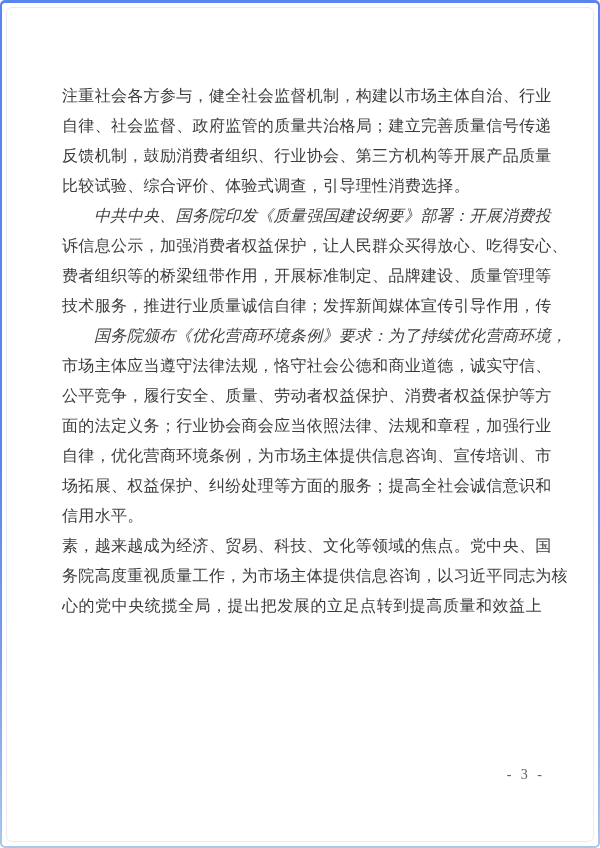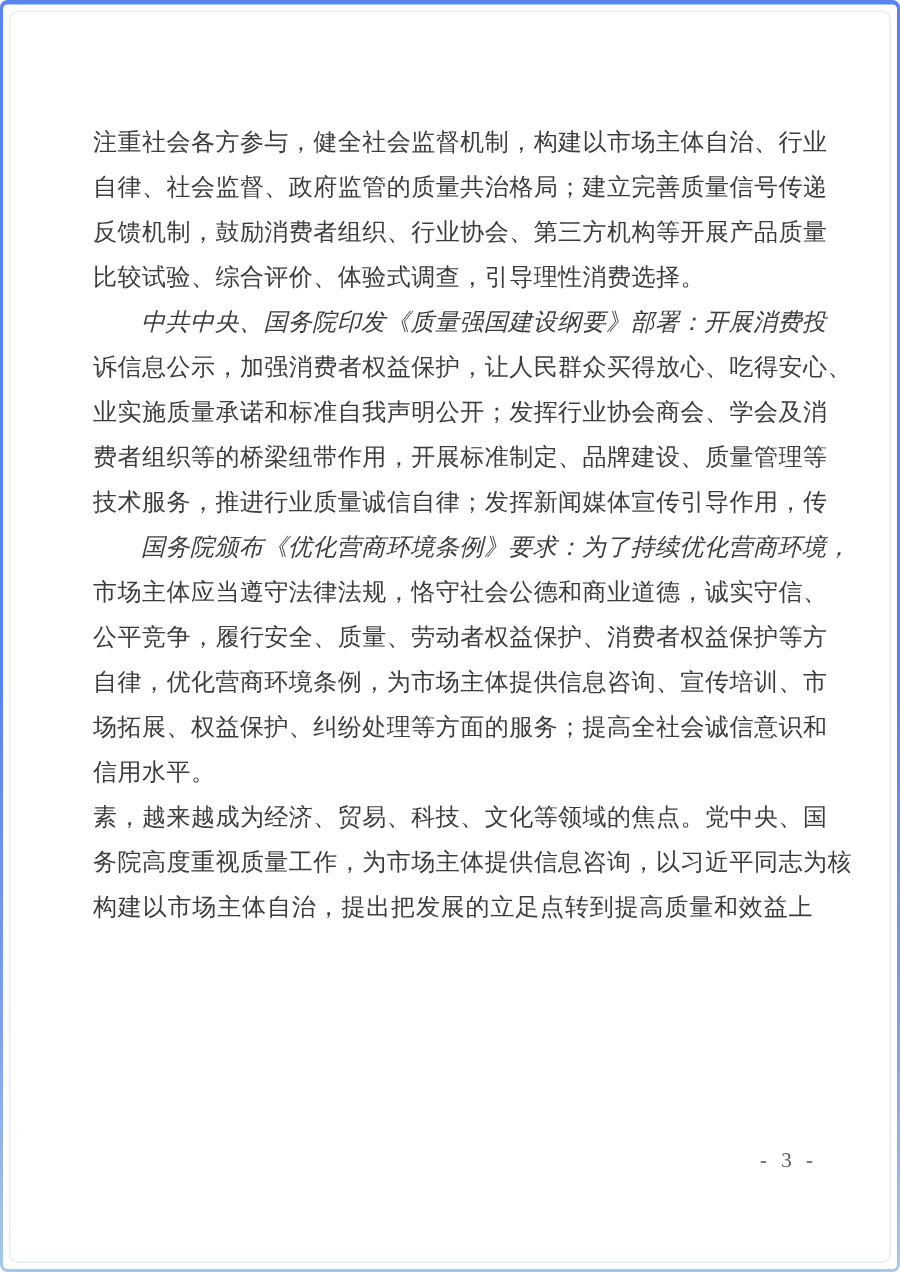--- a/index.html
+++ b/index.html
@@ -79,28 +79,28 @@
 <div class="page-frame">
   <div class="page">
     <div class="inner-edge"></div>
     <div class="content">
         <div class="doc-line">注重社会各方参与，健全社会监督机制，构建以市场主体自治、行业</div>
         <div class="doc-line">自律、社会监督、政府监管的质量共治格局；建立完善质量信号传递</div>
         <div class="doc-line">反馈机制，鼓励消费者组织、行业协会、第三方机构等开展产品质量</div>
         <div class="doc-line no-just">比较试验、综合评价、体验式调查，引导理性消费选择。</div>
         <div class="doc-line indent">中共中央、国务院印发《质量强国建设纲要》部署：开展消费投</div>
         <div class="doc-line">诉信息公示，加强消费者权益保护，让人民群众买得放心、吃得安心、</div>
-        <div class="doc-line">业实施质量承诺和标准自我声明公开；发挥行业协会商会、学会及消</div>
         <div class="doc-line">费者组织等的桥梁纽带作用，开展标准制定、品牌建设、质量管理等</div>
         <div class="doc-line">技术服务，推进行业质量诚信自律；发挥新闻媒体宣传引导作用，传</div>
         <div class="doc-line indent">国务院颁布《优化营商环境条例》要求：为了持续优化营商环境，</div>
         <div class="doc-line">市场主体应当遵守法律法规，恪守社会公德和商业道德，诚实守信、</div>
         <div class="doc-line">公平竞争，履行安全、质量、劳动者权益保护、消费者权益保护等方</div>
+        <div class="doc-line">面的法定义务；行业协会商会应当依照法律、法规和章程，加强行业</div>
         <div class="doc-line">自律，优化营商环境条例，为市场主体提供信息咨询、宣传培训、市</div>
         <div class="doc-line">场拓展、权益保护、纠纷处理等方面的服务；提高全社会诚信意识和</div>
         <div class="doc-line no-just">信用水平。</div>
         <div class="doc-line">素，越来越成为经济、贸易、科技、文化等领域的焦点。党中央、国</div>
         <div class="doc-line">务院高度重视质量工作，为市场主体提供信息咨询，以习近平同志为核</div>
-        <div class="doc-line">构建以市场主体自治，提出把发展的立足点转到提高质量和效益上</div>
+        <div class="doc-line">心的党中央统揽全局，提出把发展的立足点转到提高质量和效益上</div>
       </div>
     <div class="page-number">- 3 -</div>
   </div>
 </div>
 
 </body></html>

